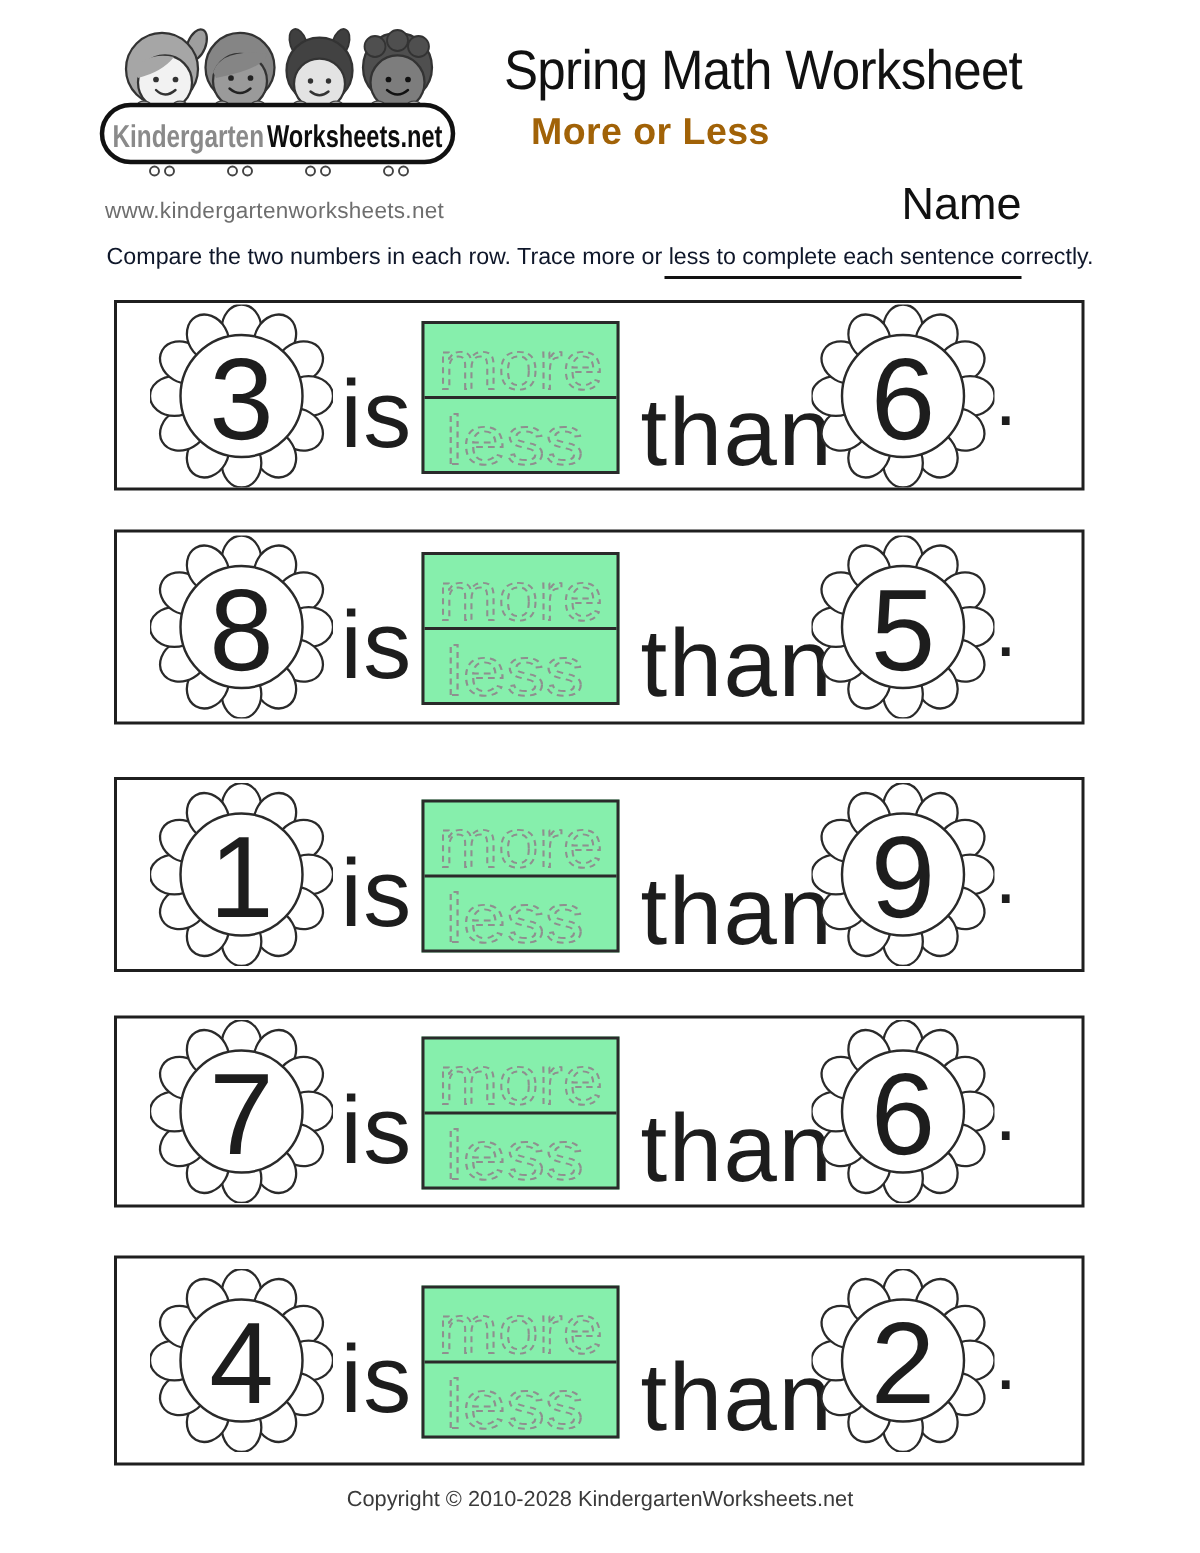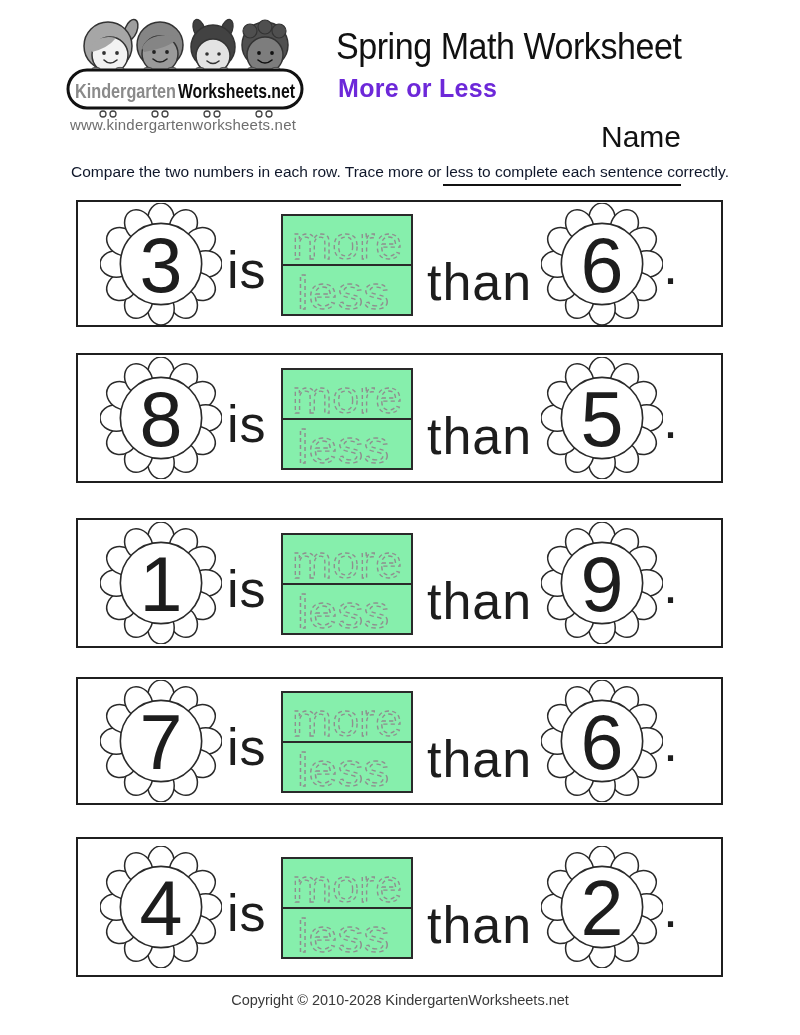--- a/index.html
+++ b/index.html
@@ -9,32 +9,32 @@
     width: 800px;
     height: 1035px;
     background: #fff;
     font-family: "Liberation Sans", sans-serif;
     color: #1a1a1a;
     overflow: hidden;
   }
   
   .logo-svg { position: absolute; left: 58px; top: 18px; }
   .site-url {
-    position: absolute; left: 56px; top: 116px; width: 254px;
+    position: absolute; left: 56px; top: 132px; width: 254px;
     text-align: center; font-size: 15px; color: #6e6e6e; letter-spacing: 0.2px;
   }
   .title {
     position: absolute; left: 336px; top: 26px;
     font-size: 37px; font-weight: 400; color: #111;
     transform: scaleX(0.92); transform-origin: left top;
     white-space: nowrap; letter-spacing: -0.5px;
   }
   .subtitle {
-    position: absolute; left: 338px; top: 74px;
-    font-size: 25px; font-weight: 700; color: #6d28d9; letter-spacing: 0.3px;
+    position: absolute; left: 354px; top: 74px;
+    font-size: 25px; font-weight: 700; color: #a16207; letter-spacing: 0.3px;
   }
   .name-line {
     position: absolute; left: 443px; top: 120px;
     display: flex; align-items: flex-end;
     font-size: 30px; color: #111; flex-direction: column;
   }
   .name-blank {
     display: inline-block; width: 238px; height: 32px;
     border-bottom: 2px solid #111;
   }
@@ -48,21 +48,21 @@
     border: 2px solid #1f1f1f; background: #fff;
   }
   .row-inner {
     position: absolute; left: 0; top: 50%; transform: translateY(-50%);
     width: 100%; height: 124px;
   }
   .flower { position: absolute; top: 1px; }
   .flower.left  { left: 22px; }
   .flower.right { left: 463px; }
   .word {
-    position: absolute; font-size: 52px; line-height: 1; color: #1d1d1d;
+    position: absolute; font-size: 64px; line-height: 1; color: #1d1d1d;
     letter-spacing: 1px; white-space: nowrap;
   }
   .word.is   { left: 149px; top: 42px; }
   .word.than { left: 349px; top: 54px; }
   .period {
     position: absolute; left: 585px; top: 36px;
     font-size: 54px; line-height: 1; color: #1d1d1d;
   }
   .trace-box {
     position: absolute; left: 203px; top: 12px;

